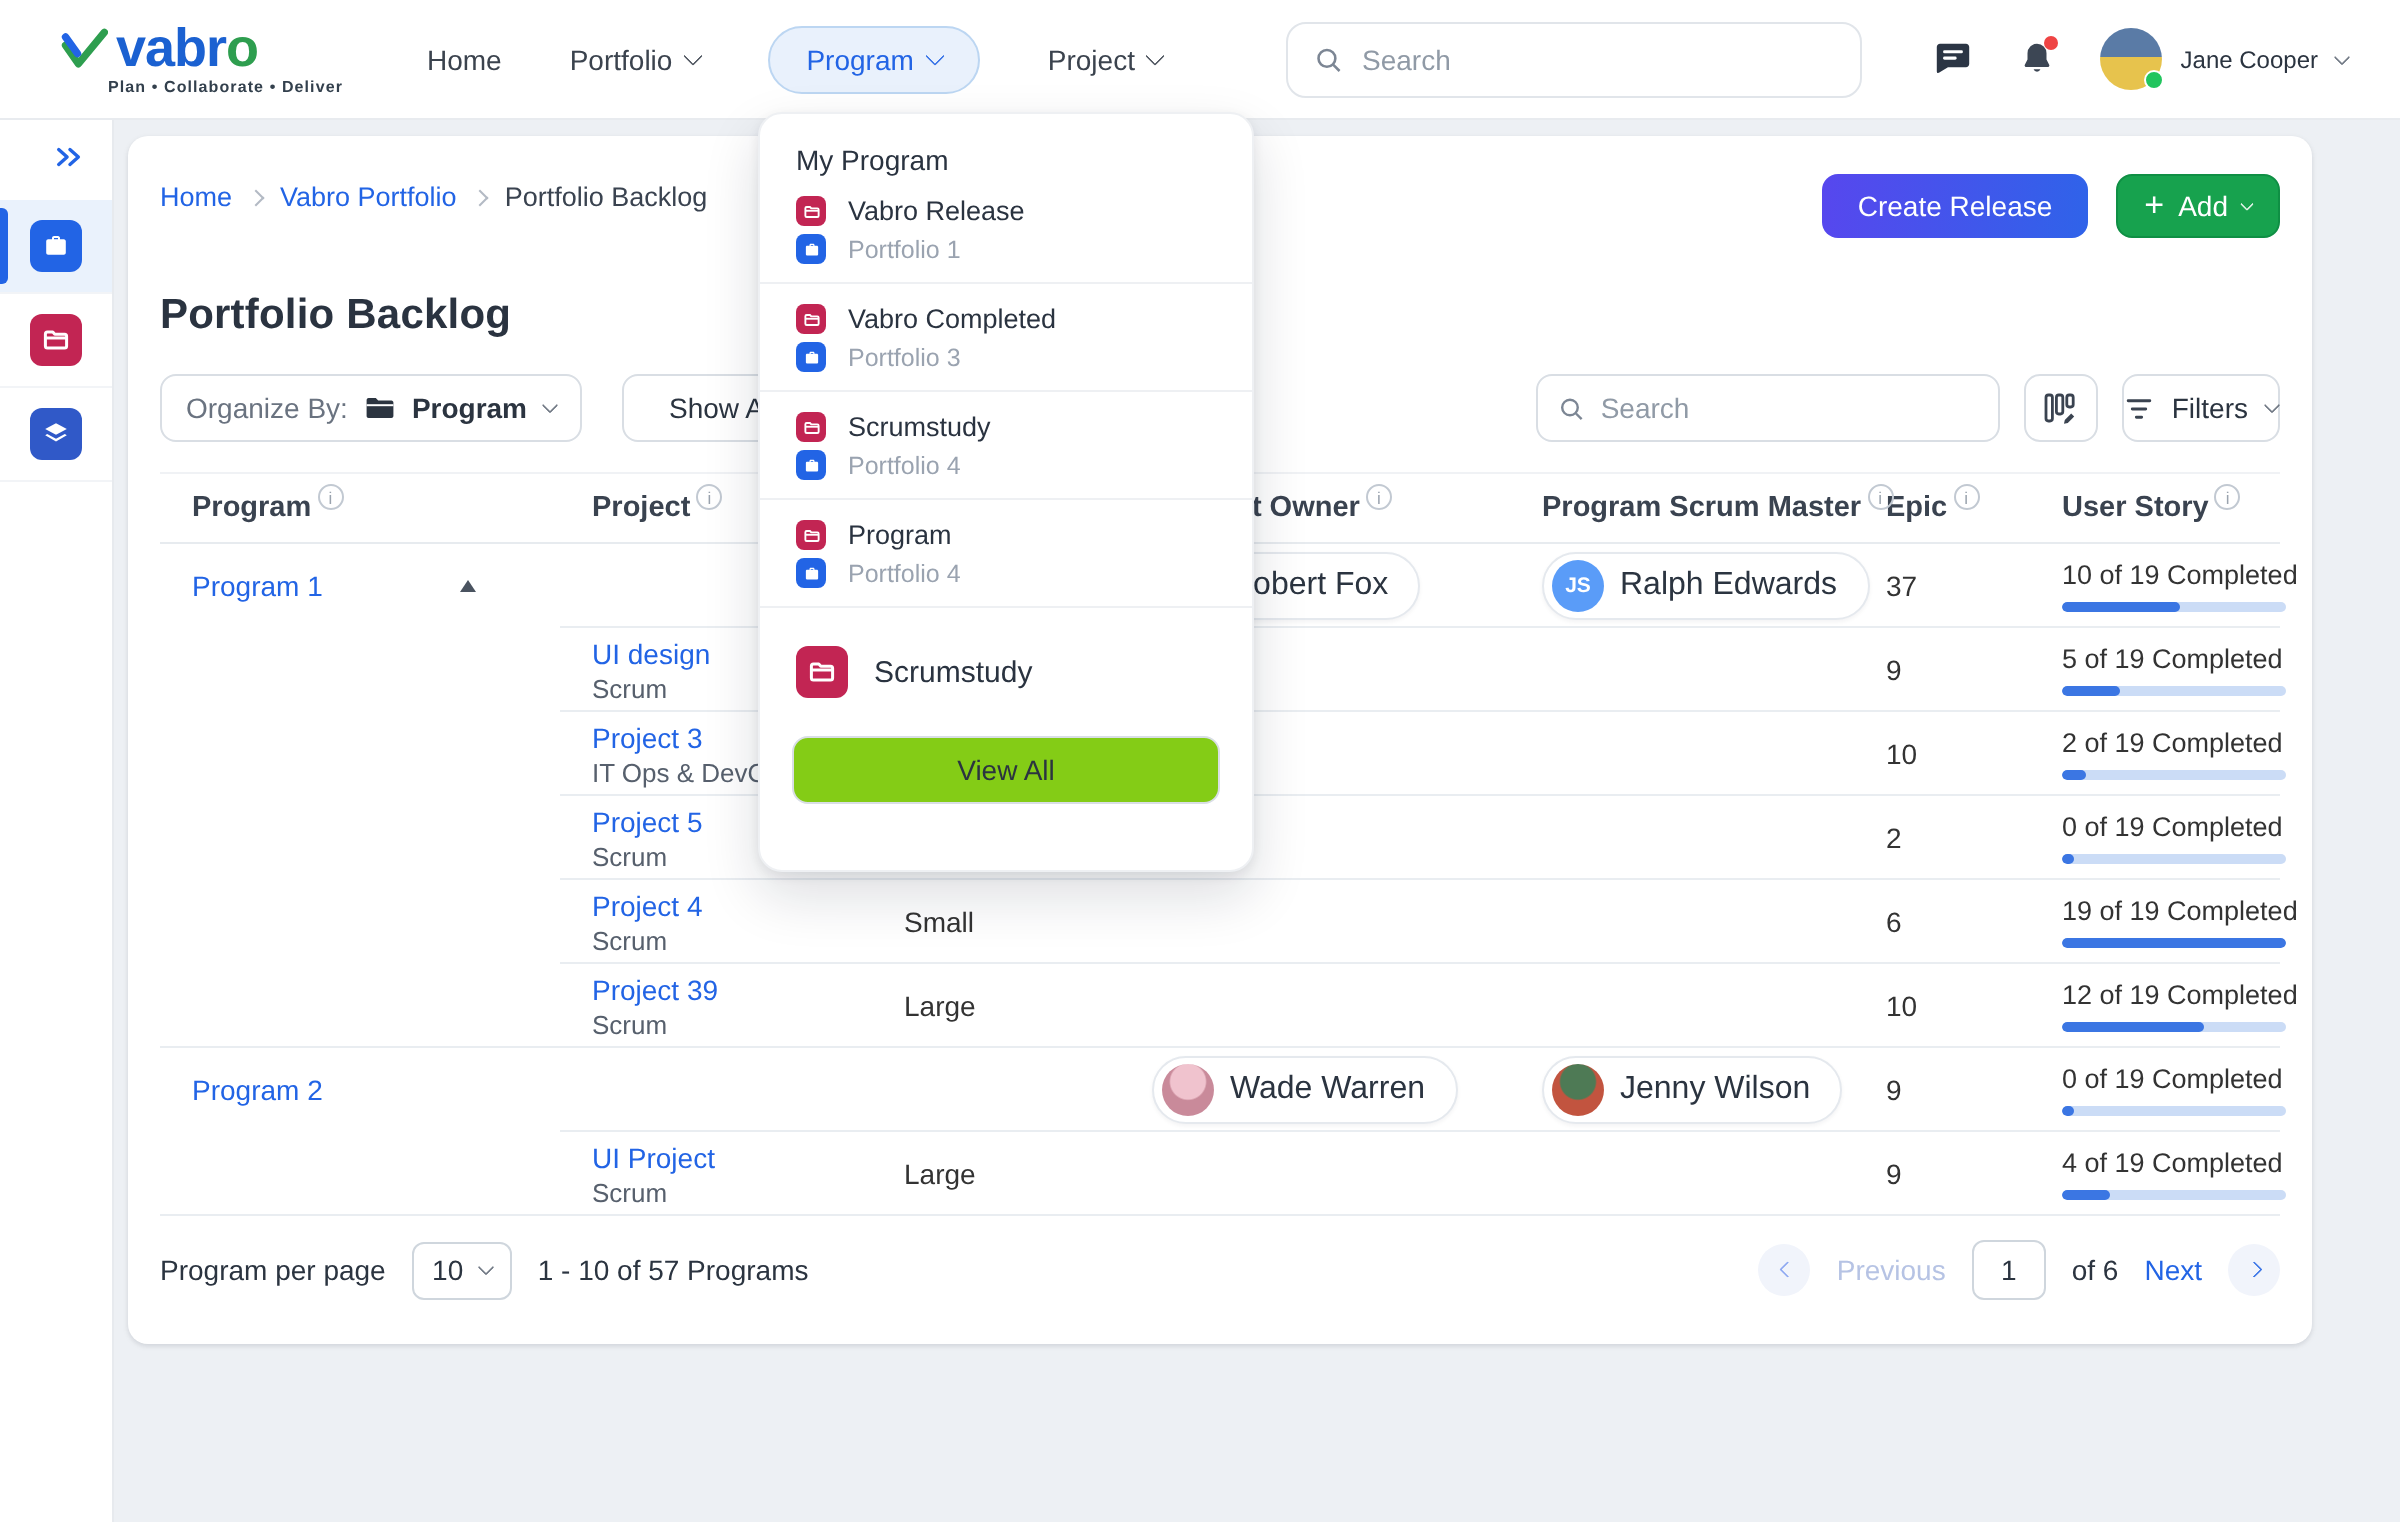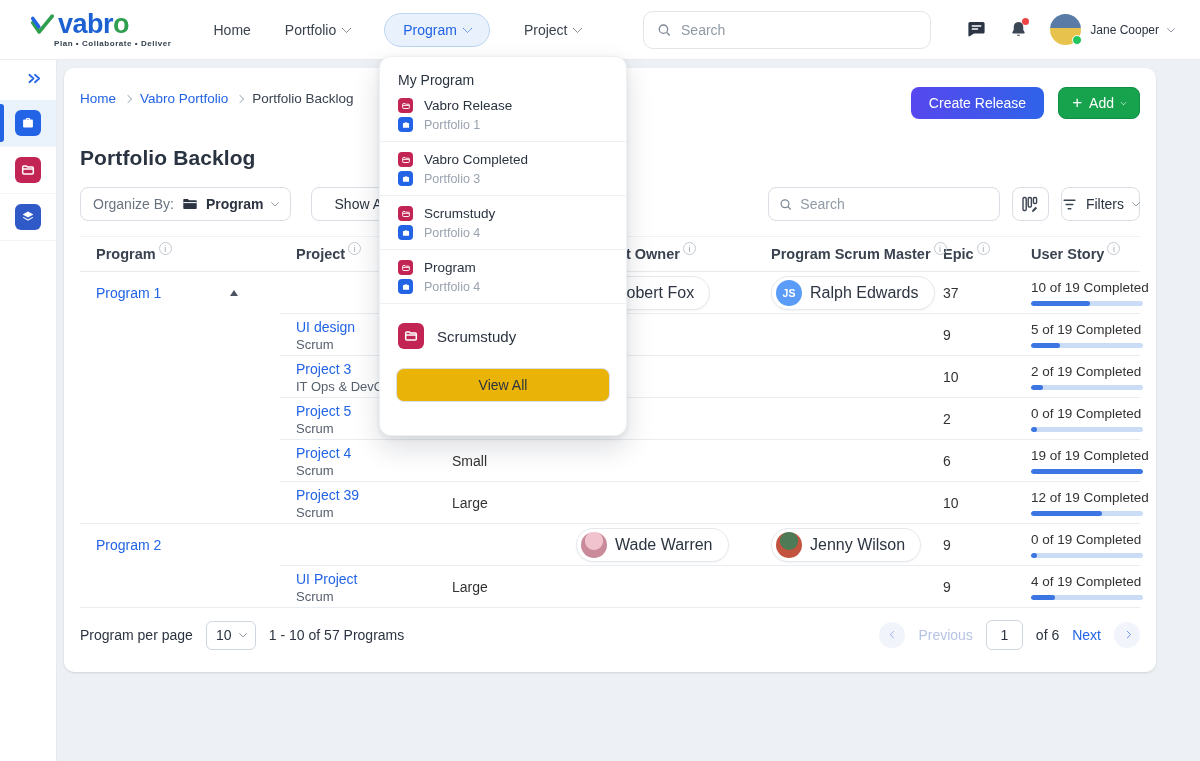--- a/index.html
+++ b/index.html
@@ -104,21 +104,21 @@
   
   .dropdown{position:absolute;left:379px;top:56px;width:248px;background:#fff;border:1px solid #eef0f3;border-radius:12px;box-shadow:0 12px 28px rgba(16,24,40,.14),0 2px 6px rgba(16,24,40,.08);z-index:40;padding:15px 0 16px;}
   .dd-title{padding:0 18px;font-size:14px;color:#2a3340;}
   .dd-item{padding:10px 18px 9px;border-bottom:1px solid #eef0f3;cursor:pointer;}
   .dd-line1,.dd-line2{display:flex;align-items:center;gap:11px;}
   .dd-line2{margin-top:4px;}
   .dd-prog{font-size:13.5px;color:#2a3340;}
   .dd-port{font-size:12.5px;color:#9aa3b0;}
   .dd-featured{padding:19px 18px 17px;display:flex;align-items:center;gap:13px;cursor:pointer;}
   .dd-featured-name{font-size:15px;color:#2a3340;}
-  .dd-viewall{display:block;margin:2px 16px 17px;width:calc(100% - 32px);height:34px;border:1px solid #d9dee5;border-radius:8px;background:#eab308;font-size:14px;color:#2b3440;cursor:pointer;font-family:inherit;text-align:center;}
+  .dd-viewall{display:block;margin:2px 16px 17px;width:calc(100% - 32px);height:34px;border:1px solid #d9dee5;border-radius:8px;background:#84cc16;font-size:14px;color:#2b3440;cursor:pointer;font-family:inherit;text-align:center;}
 </style>
 </head>
 <body>
 
 <header class="navbar">
   <div class="logo">
     <div class="logo-row">
       <svg width="24" height="21" viewBox="0 0 26 22" fill="none">
         <path d="M3 9l7 10L24 2" stroke="#2e9e4f" stroke-width="4" stroke-linecap="round" stroke-linejoin="round"></path>
         <path d="M3 4.5l6.5 9" stroke="#2264e5" stroke-width="4" stroke-linecap="round"></path>

